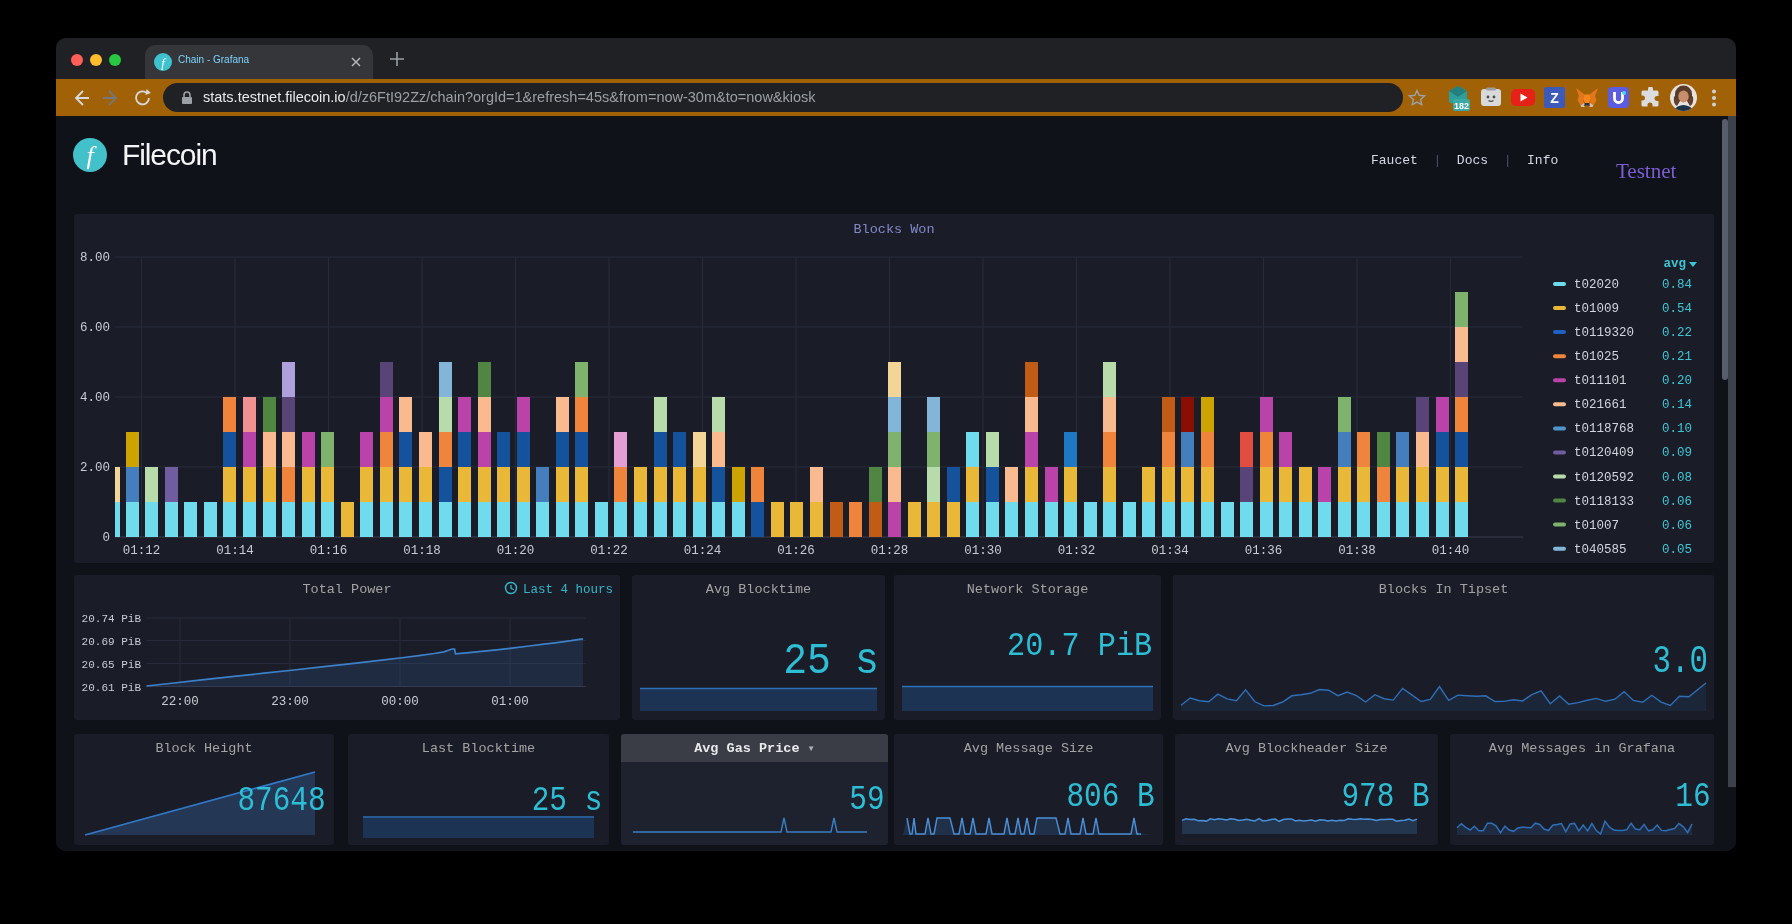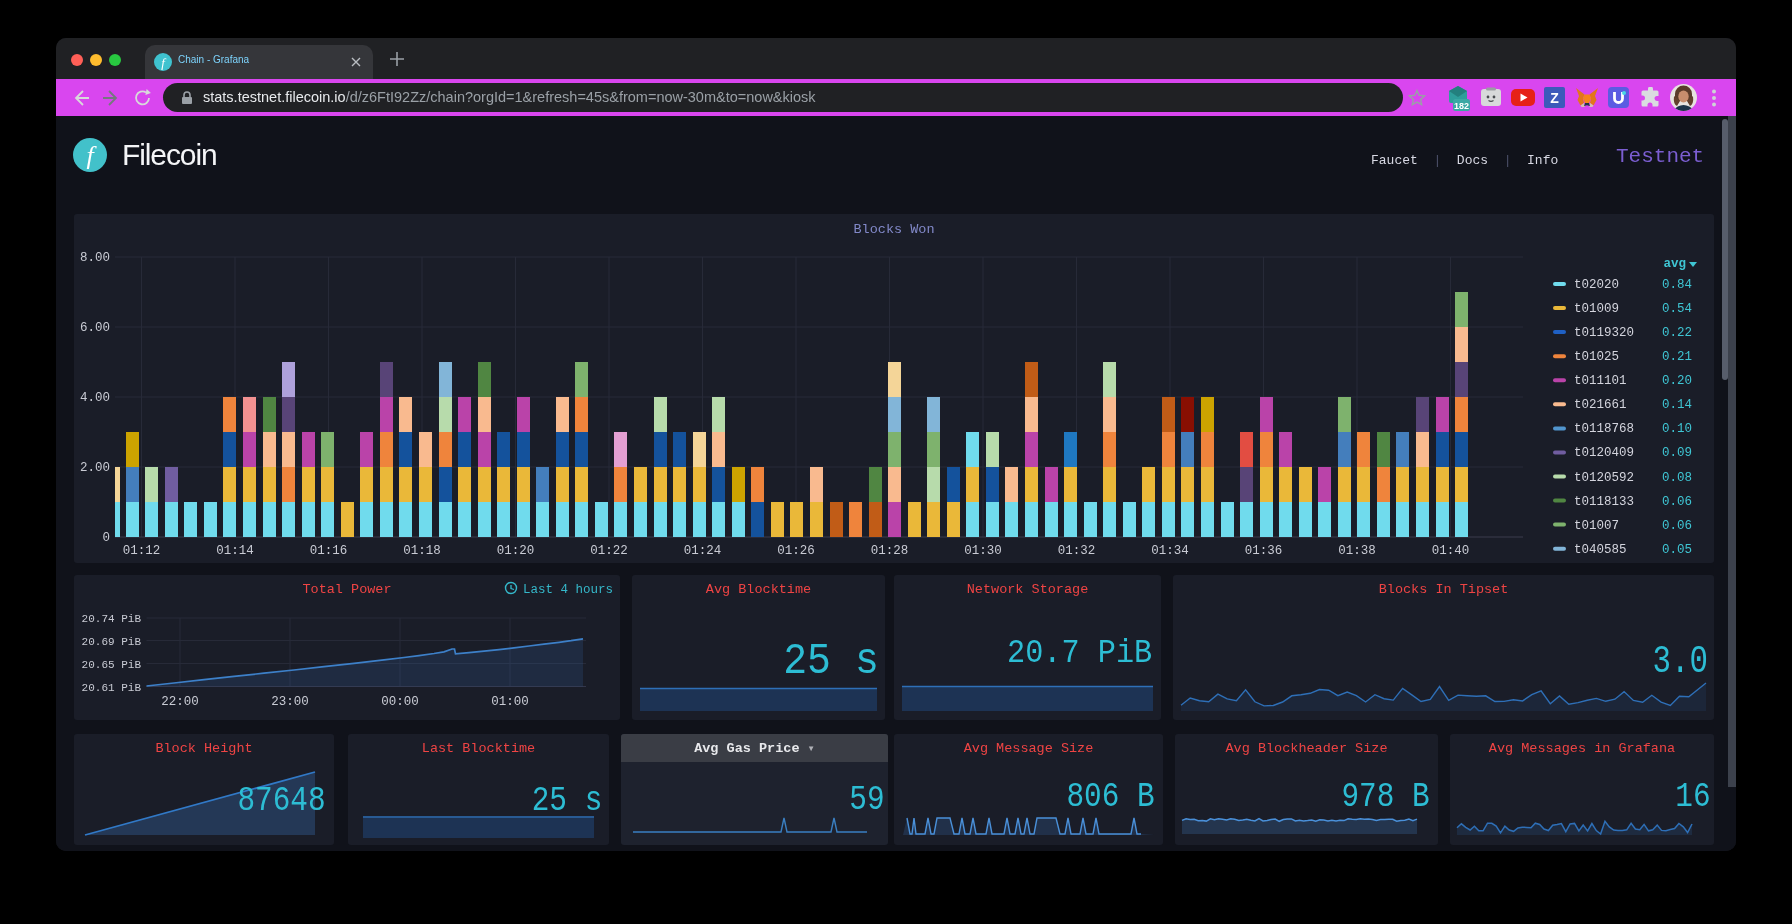--- a/index.html
+++ b/index.html
@@ -1,24 +1,24 @@
 <!DOCTYPE html>
 <html><head><meta charset="utf-8">
 <style>
 *{margin:0;padding:0;box-sizing:border-box}
 html,body{width:1792px;height:924px;background:#000;overflow:hidden;font-family:"Liberation Sans",sans-serif}
 #win{position:absolute;left:56px;top:38px;width:1680px;height:813px;border-radius:10px;overflow:hidden;background:#17181f}
 #tabbar{position:absolute;left:0;top:0;width:100%;height:41px;background:#202124}
 .tl{position:absolute;top:16px;width:12px;height:12px;border-radius:6px}
 #tab{position:absolute;left:89px;top:7px;width:228px;height:34px;background:#35363a;border-radius:10px 10px 0 0}
-#toolbar{position:absolute;left:0;top:41px;width:100%;height:37px;background:#d946ef}
+#toolbar{position:absolute;left:0;top:41px;width:100%;height:37px;background:#a16207}
 #urlbar{position:absolute;left:107px;top:4px;width:1240px;height:29px;border-radius:15px;background:#202124;color:#e8eaed;font-size:14.5px;line-height:29px}
 #content{position:absolute;left:0;top:78px;width:100%;height:735px;background:#10121a}
 .panel{position:absolute;background:#1a1d28;border-radius:3px}
-.ptitle{position:absolute;top:7px;width:100%;text-align:center;font-family:"Liberation Mono",monospace;font-size:13.5px;color:#ef4444;letter-spacing:0px;white-space:nowrap}
+.ptitle{position:absolute;top:7px;width:100%;text-align:center;font-family:"Liberation Mono",monospace;font-size:13.5px;color:#a3a3a3;letter-spacing:0px;white-space:nowrap}
 .bigval{position:absolute;width:100%;text-align:right;font-family:"Liberation Mono",monospace;color:#2dbdd4;white-space:nowrap}
 .bigval>span{display:inline-block;transform:scaleX(0.62)}
 .ax{font-family:"Liberation Mono",monospace;font-size:12.5px;fill:#c9cbd4}
 .lgn{font-family:"Liberation Mono",monospace;font-size:12.5px;fill:#d3d4dd}
 .lgv{font-family:"Liberation Mono",monospace;font-size:12.5px;fill:#3fc6d4}
 .ctext{font-family:"Liberation Mono",monospace}
 </style></head>
 <body>
 <div id="win">
   <div id="tabbar">
@@ -119,21 +119,21 @@
       </svg>
   </div>
   <div id="content">
 
     <svg width="36" height="36" style="position:absolute;left:16px;top:21px">
         <circle cx="18" cy="18" r="17" fill="#42c1ca"></circle>
         <text x="18" y="27" text-anchor="middle" font-family="Liberation Serif,serif" font-style="italic" font-size="26" fill="#fff">f</text>
       </svg>
     <div style="position:absolute;left:66px;top:22px;font-size:30px;color:#f4f5f7;letter-spacing:-1.1px">Filecoin</div>
     <div style="position:absolute;left:1315px;top:37px;width:320px;font-family:'Liberation Mono',monospace;font-size:13px;color:#d8d9e4">Faucet&nbsp;&nbsp;<span style="color:#4c5069">|</span>&nbsp;&nbsp;Docs&nbsp;&nbsp;<span style="color:#4c5069">|</span>&nbsp;&nbsp;Info</div>
-    <div style="position:absolute;left:1560px;top:29px;font-family:Liberation Mono, monospace;font-size:21px;color:#7b5ed1">Testnet</div>
+    <div style="position:absolute;left:1560px;top:43px;font-family:Liberation Serif, serif;font-size:21px;color:#7b5ed1">Testnet</div>
 
     <div class="panel" style="left:18px;top:98px;width:1640px;height:349px">
       <svg width="1640" height="349">
         <text x="820" y="19" text-anchor="middle" class="ctext" font-size="13.5" fill="#8289c9">Blocks Won</text>
         <line x1="41" y1="43" x2="1449" y2="43" stroke="#272a38" stroke-width="1"></line>
           <line x1="41" y1="113" x2="1449" y2="113" stroke="#272a38" stroke-width="1"></line>
           <line x1="41" y1="183" x2="1449" y2="183" stroke="#272a38" stroke-width="1"></line>
           <line x1="41" y1="253" x2="1449" y2="253" stroke="#272a38" stroke-width="1"></line>
           <line x1="67.5" y1="43" x2="67.5" y2="323" stroke="#272a38" stroke-width="1"></line>
           <text x="67.5" y="340" text-anchor="middle" class="ax">01:12</text>
@@ -459,21 +459,21 @@
     <div class="panel" style="left:576px;top:459px;width:253px;height:145px">
       <div class="ptitle">Avg Blocktime</div>
       <div class="bigval" style="top:61px;font-size:45px"><span style="transform:scaleX(0.885)">25 s</span></div>
       <svg width="253" height="145">
           <rect x="8" y="114" width="237" height="22" fill="#1d3354"></rect>
           <line x1="8" y1="113.5" x2="245" y2="113.5" stroke="#2e6fb7" stroke-width="1.6"></line>
         </svg>
     </div>
     <div class="panel" style="left:838px;top:459px;width:267px;height:145px">
       <div class="ptitle">Network Storage</div>
-      <div class="bigval" style="top:59px;font-size:34px"><span style="transform:scaleX(0.89)">20.7 PiB</span></div>
+      <div class="bigval" style="top:52px;font-size:34px"><span style="transform:scaleX(0.89)">20.7 PiB</span></div>
       <svg width="267" height="145">
           <rect x="8" y="112" width="251" height="24" fill="#1d3354"></rect>
           <line x1="8" y1="111.5" x2="259" y2="111.5" stroke="#2e6fb7" stroke-width="1.6"></line>
         </svg>
     </div>
     <div class="panel" style="left:1117px;top:459px;width:541px;height:145px">
       <div class="ptitle">Blocks In Tipset</div>
       <div class="bigval" style="top:65px;font-size:38px"><span style="transform:scaleX(0.81)">3.0</span></div>
       <svg width="541" height="145">
           <path d="M8.0 130.2 L17.2 123.0 L26.5 125.7 L35.7 126.8 L44.9 119.2 L54.2 123.9 L63.4 125.7 L72.6 114.8 L81.9 126.8 L91.1 130.9 L100.3 130.5 L109.6 127.0 L118.8 120.8 L128.0 119.8 L137.2 118.3 L146.5 114.5 L155.7 115.2 L164.9 120.7 L174.2 117.1 L183.4 120.6 L192.6 127.0 L201.9 119.7 L211.1 123.7 L220.3 125.1 L229.6 113.4 L238.8 119.9 L248.0 126.5 L257.3 124.4 L266.5 111.6 L275.7 125.3 L285.0 120.1 L294.2 120.7 L303.4 121.2 L312.7 120.8 L321.9 126.5 L331.1 126.4 L340.4 124.8 L349.6 125.9 L358.8 119.7 L368.1 115.8 L377.3 128.7 L386.5 121.0 L395.8 129.2 L405.0 127.6 L414.2 125.2 L423.4 123.4 L432.7 126.3 L441.9 124.2 L451.1 116.6 L460.4 125.4 L469.6 127.3 L478.8 120.3 L488.1 127.1 L497.3 130.4 L506.5 121.3 L515.8 121.7 L533.0 108.0 L533 136 L8 136 Z" fill="rgba(50,110,180,0.12)"></path>

